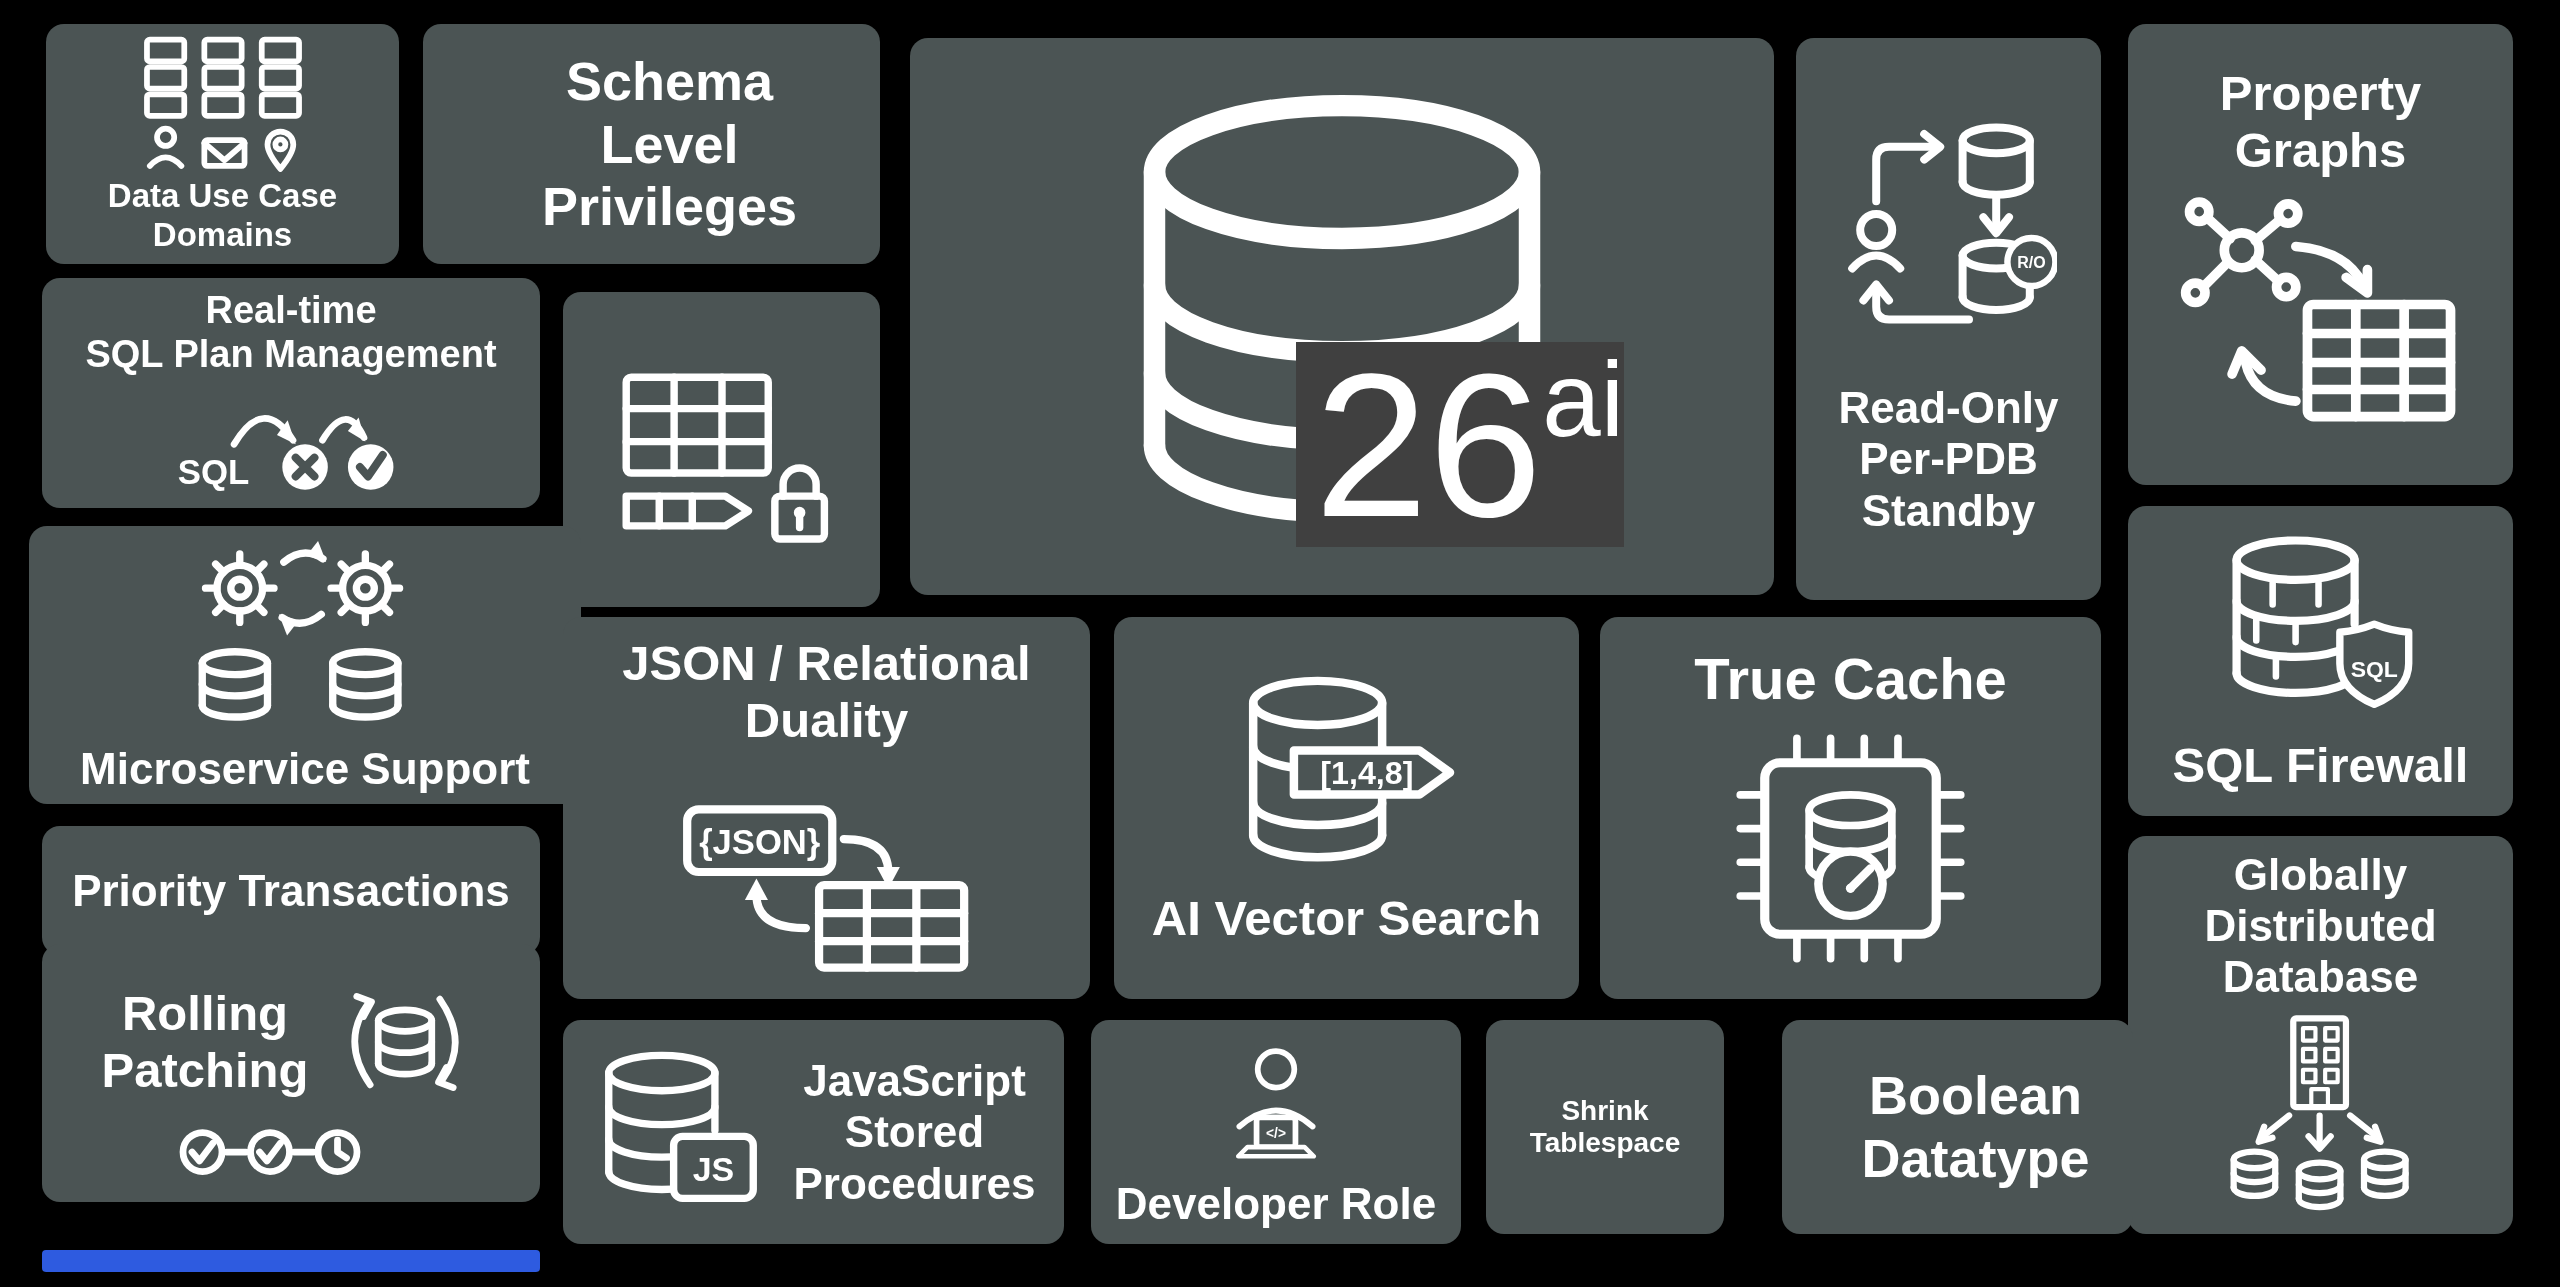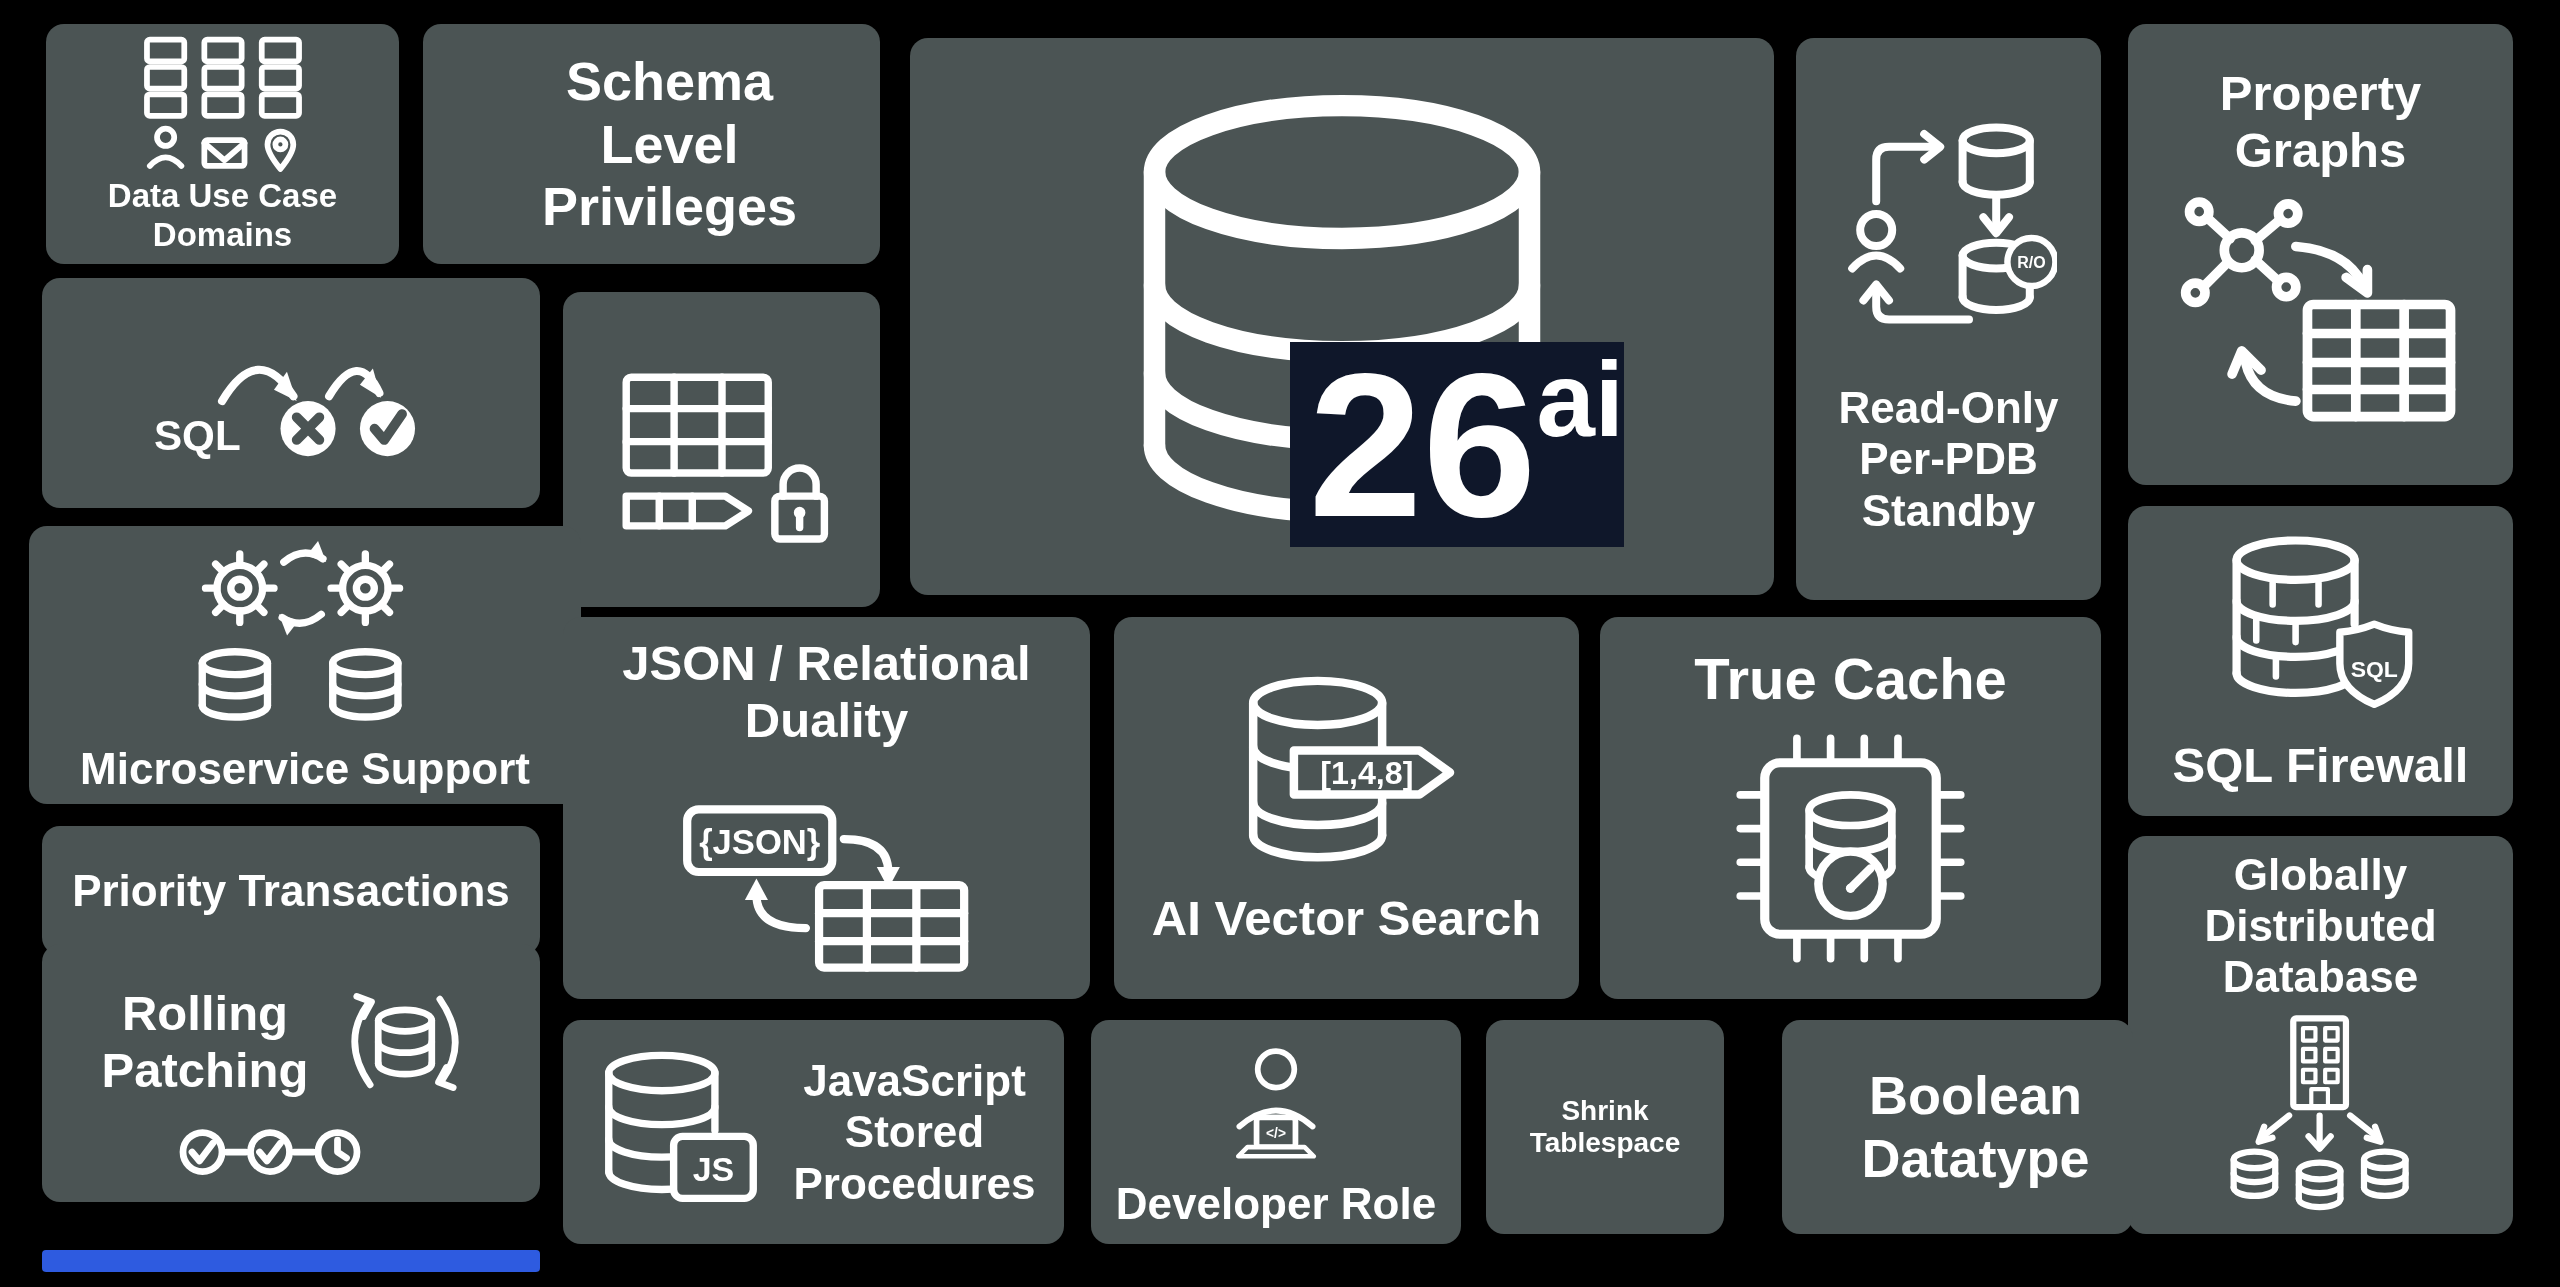--- a/index.html
+++ b/index.html
@@ -18,22 +18,22 @@
   .t-md { font-size:44px; }
   .t-lg { font-size:49px; }
   .t-xl { font-size:54px;margin-left:36px; }
   .t-xxl { font-size:58px; }
   .row { display:flex; flex-direction:row; align-items:center; justify-content:center; gap:22px; }
   .gap8 { margin-top:8px; }
   .gap14 { margin-top:14px; }
   svg { display:block; }
   .big-tile { display:block; }
   .big-num {
-    position:absolute; right:150px; bottom:48px; background:#0f172a;
-    padding:0 0 0 18px; line-height:1; font-weight:bold; white-space:nowrap;
+    position:absolute; right:150px; bottom:48px; background:#404040;
+    padding:0 0 0 18px; line-height:1; font-weight:normal; white-space:nowrap;
   }
   .big-num .n { font-size:205px; }
   .big-num .ai { font-size:105px; position:relative; top:-80px; }
   .accent-bar { position:absolute; background:#2e5be0; border-radius:4px; }
 </style>
 </head>
 <body>
 
 <div class="board">
 
@@ -133,20 +133,22 @@
         <path d="M68 73 H142"></path>
           <path d="M68 88 H142"></path>
           <path d="M68 102 H142"></path>
         <path d="M62 108 Q40 106 36 88"></path>
           <path d="M29 94 L34 82 L44 92"></path>
       </g>
     </svg>
   </div>
 
   <div class="tile" style="left:42px; top:278px; width:498px; height:230px">
+    <div class="label t-sm">Real-time
+SQL Plan Management</div>
     <svg class="icon gap8" width="300" height="138" viewBox="0 0 185 85">
       <g fill="none" stroke="#fff" stroke-width="5" stroke-linecap="round" stroke-linejoin="round">
         <path d="M50 45 Q72 8 94 42"></path>
         <path d="M116 42 Q134 12 147 40"></path>
         <polygon points="96,45 82,38 90,27" fill="#fff" stroke="none"></polygon>
         <polygon points="148,43 135,35 143,25" fill="#fff" stroke="none"></polygon>
         <circle cx="103" cy="62" r="17" fill="#fff" stroke="none"></circle>
         <path d="M96 55 L110 69 M110 55 L96 69" stroke="#4b5454" stroke-width="6"></path>
         <circle cx="152" cy="62" r="17" fill="#fff" stroke="none"></circle>
         <path d="M144 62 L150 69 L161 53" stroke="#4b5454" stroke-width="6"></path>

